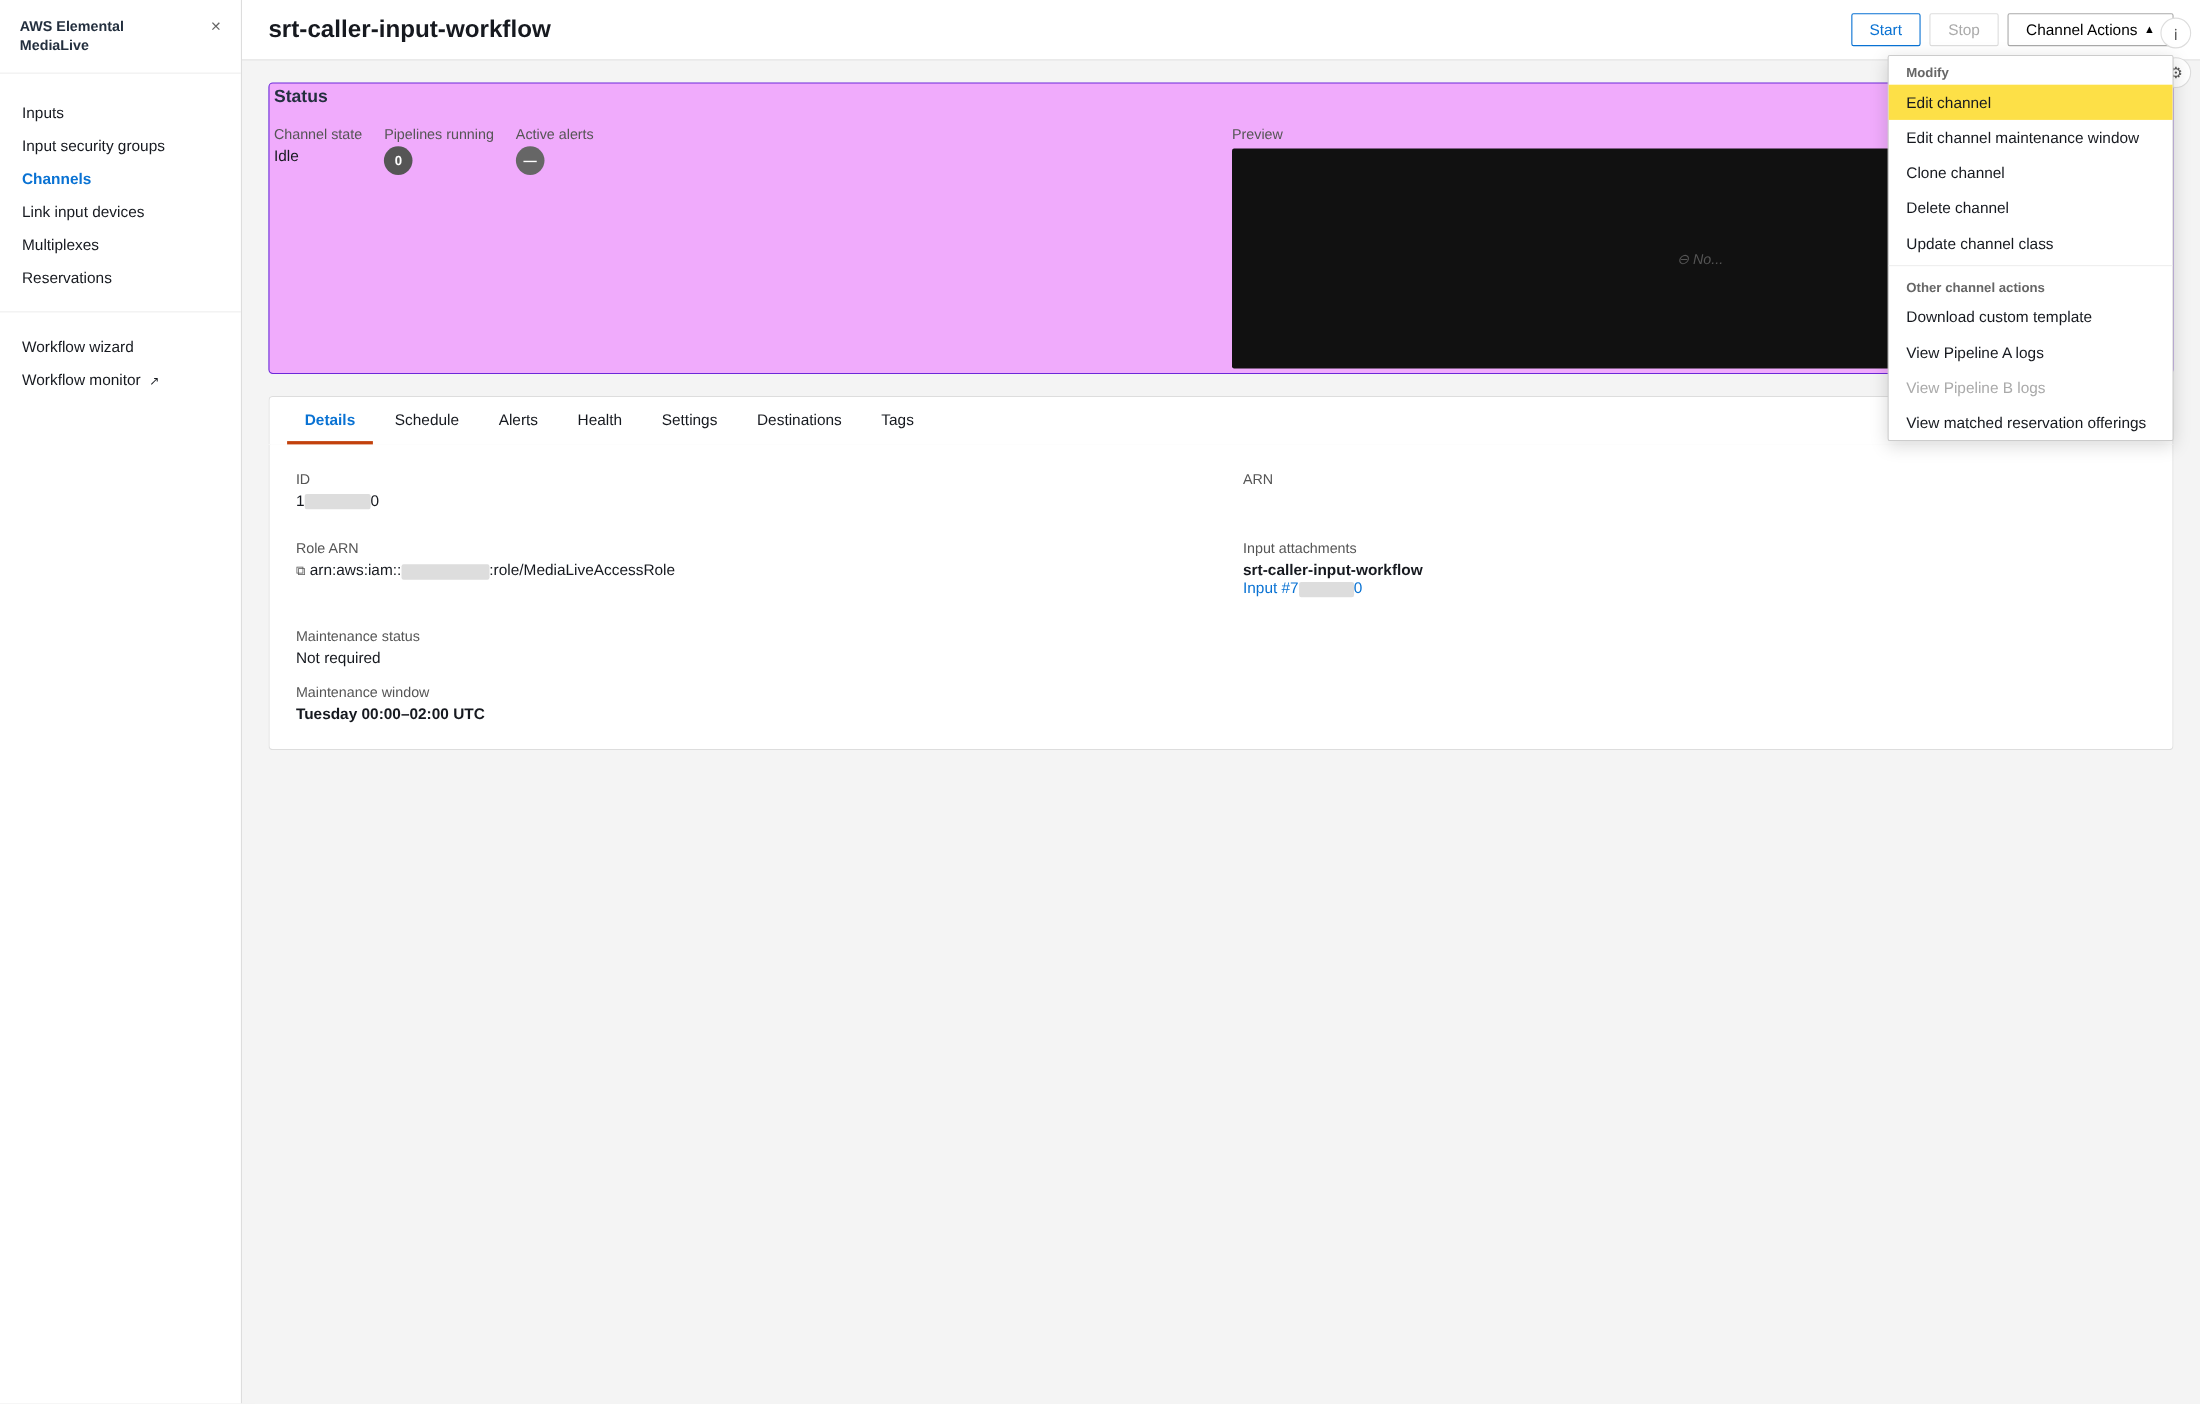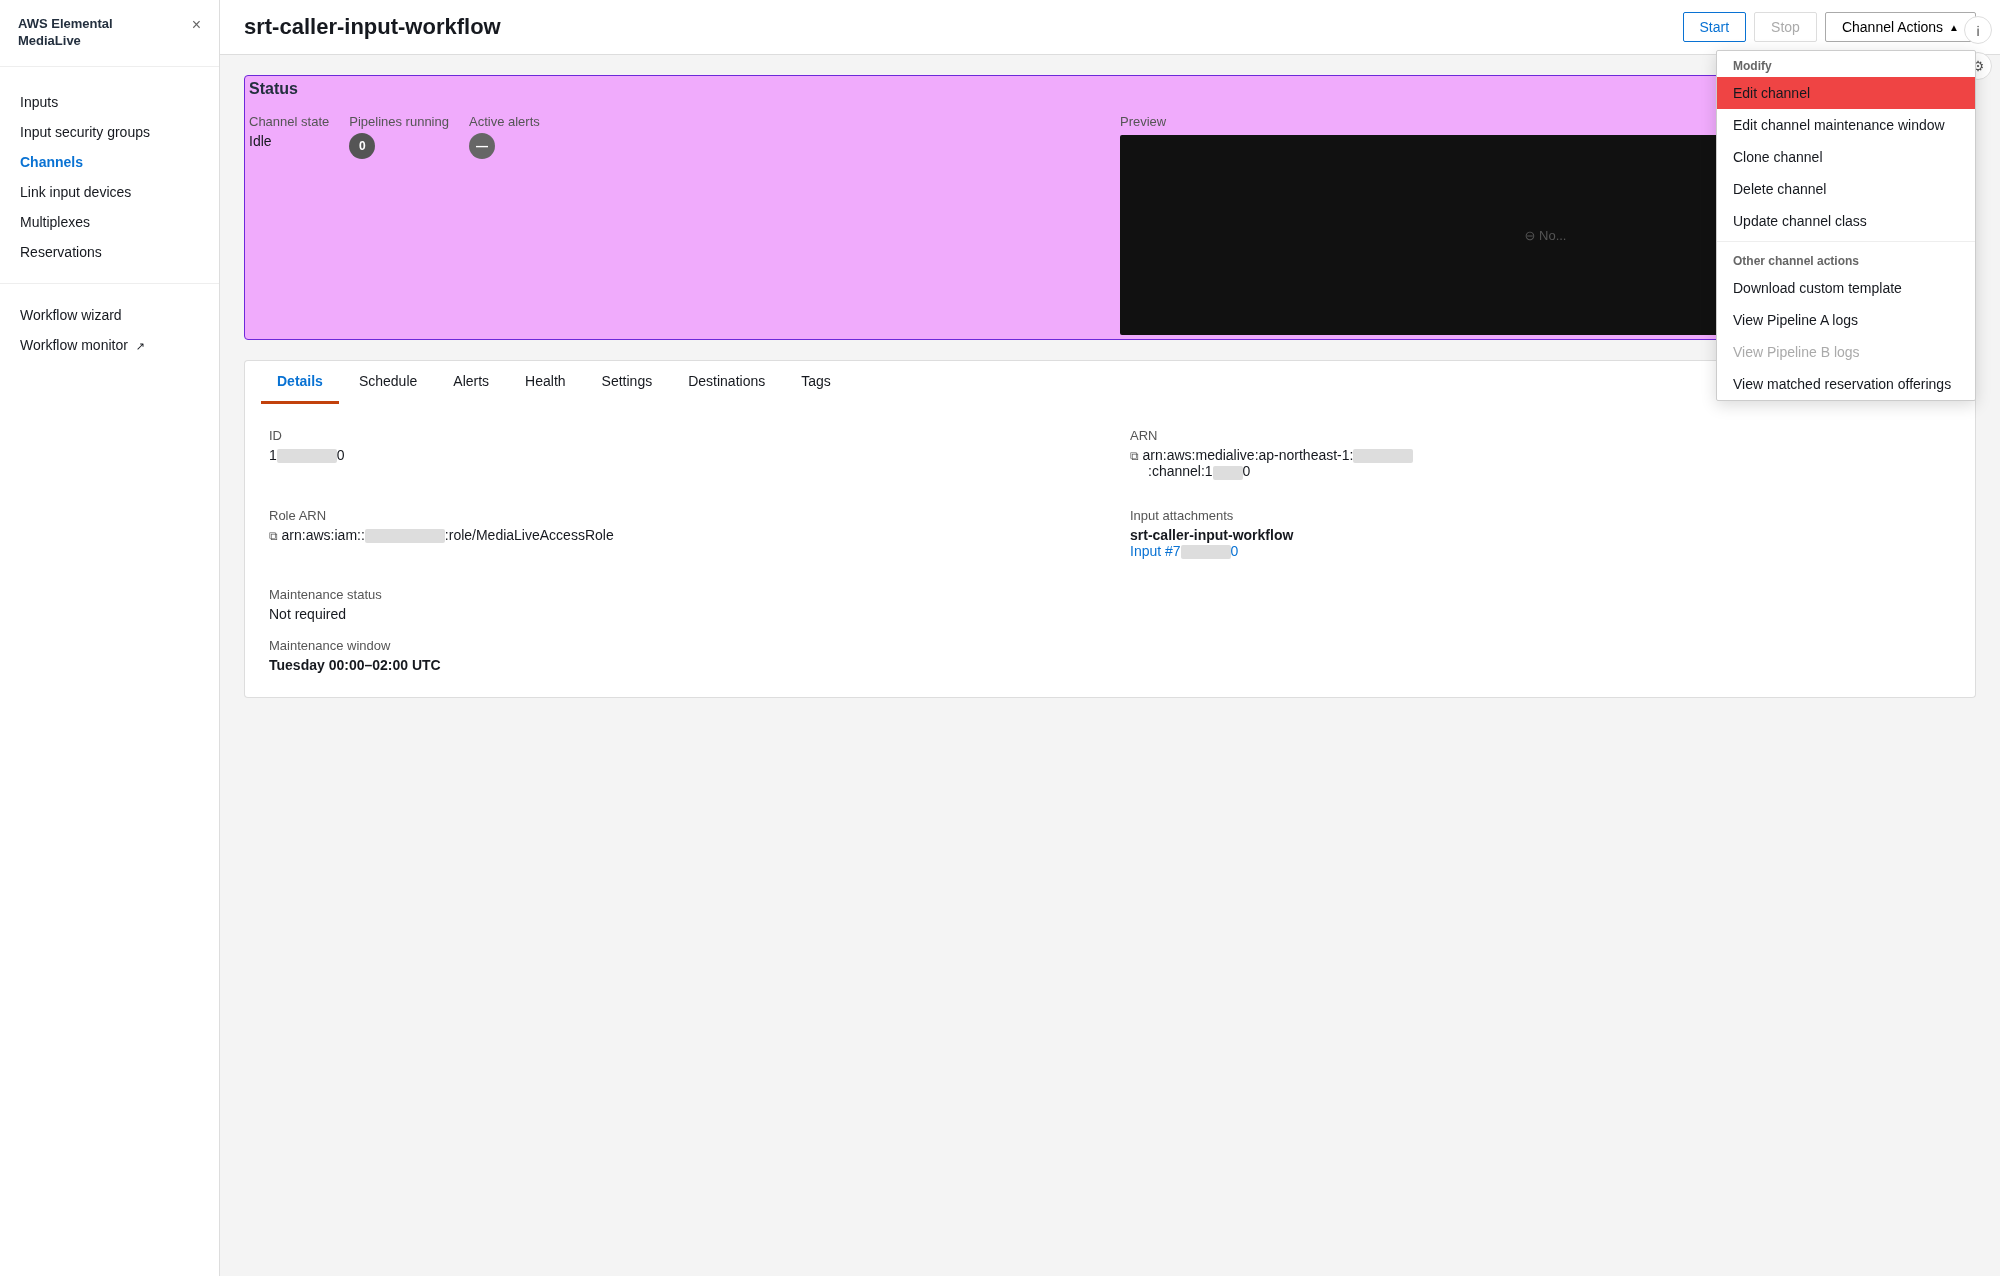--- a/index.html
+++ b/index.html
@@ -148,21 +148,21 @@
       font-size: 12px;
       color: #666;
       font-weight: 600;
     }
     .dropdown-item {
       padding: 8px 16px;
       cursor: pointer;
       font-size: 14px;
       color: #16191f;
     }
-    .dropdown-item.highlighted { background: #ef4444; }
+    .dropdown-item.highlighted { background: #fde047; }
     .dropdown-item.disabled { color: #aaa; cursor: default; }
     .dropdown-divider { border: none; border-top: 1px solid #eee; margin: 4px 0; }
 
     
     .content {
       padding: 20px 24px;
     }
 
     
     .status-card {
@@ -201,20 +201,21 @@
     }
     .preview-area {
       background: #111;
       border-radius: 2px;
       min-height: 200px;
       display: flex;
       align-items: center;
       justify-content: center;
       color: #555;
       font-size: 13px;
+      font-style: italic;
     }
     .preview-label { font-size: 13px; color: #555; margin-bottom: 6px; }
 
     
     .tabs-bar {
       background: #fff;
       border: 1px solid #ddd;
       border-bottom: none;
       border-radius: 4px 4px 0 0;
       display: flex;
@@ -374,24 +375,20 @@
 
         <div>
           <div class="detail-field-label">ID</div>
           <div class="detail-field-value normal">
             <span>1</span><span class="redacted"></span><span>0</span>
           </div>
         </div>
 
         <div>
           <div class="detail-field-label">ARN</div>
-          <div class="detail-field-value normal">
-            <span class="arn-copy-icon">⧉</span><span>arn:aws:medialive:ap-northeast-1:</span><span class="redacted"></span><br>
-            <span style="margin-left:18px"><span>:channel:1</span><span class="redacted" style="min-width:30px"></span><span>0</span></span>
-          </div>
         </div>
 
 
         <div>
           <div class="detail-field-label">Role ARN</div>
           <div class="detail-field-value normal">
             <span class="arn-copy-icon">⧉</span><span>arn:aws:iam::</span><span class="redacted" style="min-width:80px"></span><span>:role/MediaLiveAccessRole</span>
           </div>
         </div>
 

